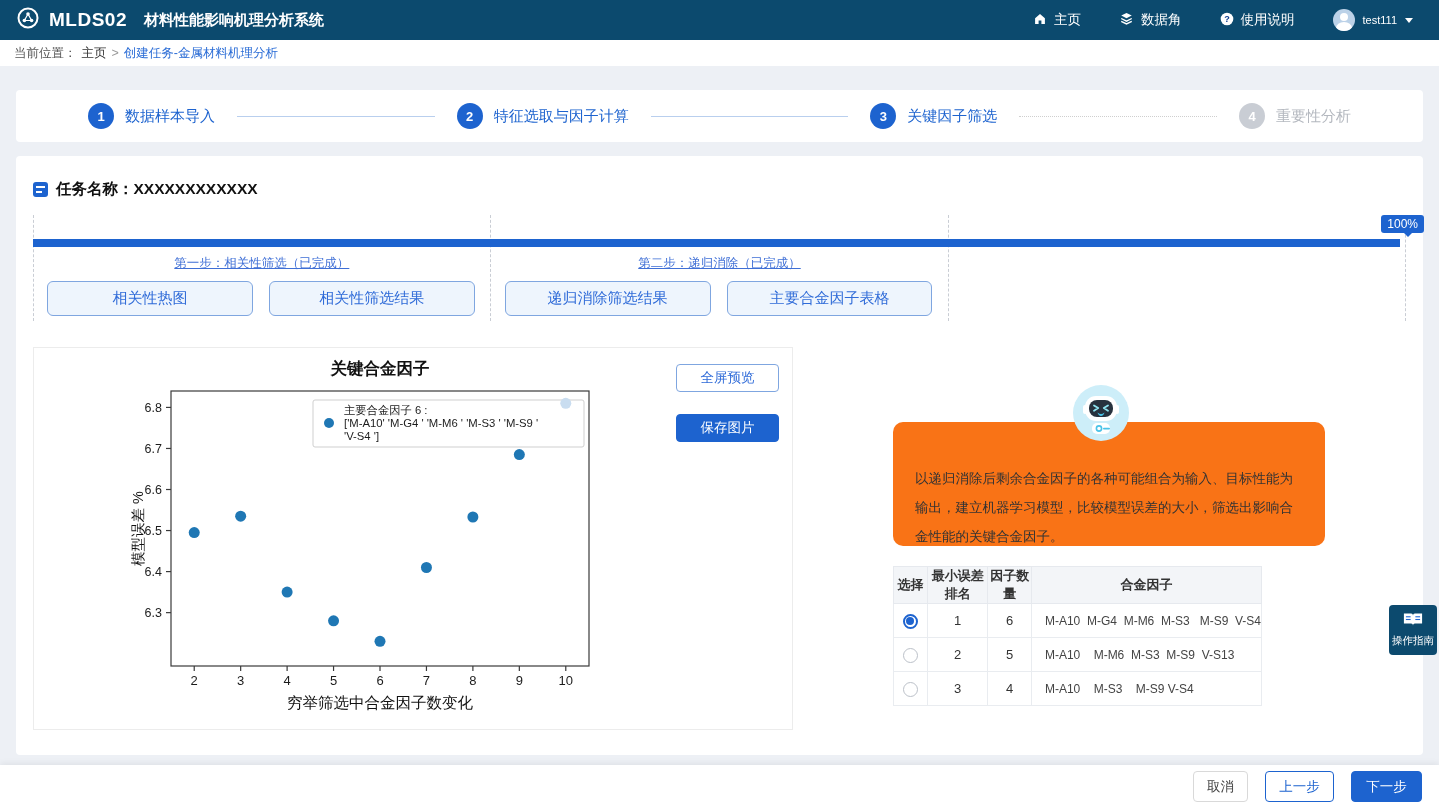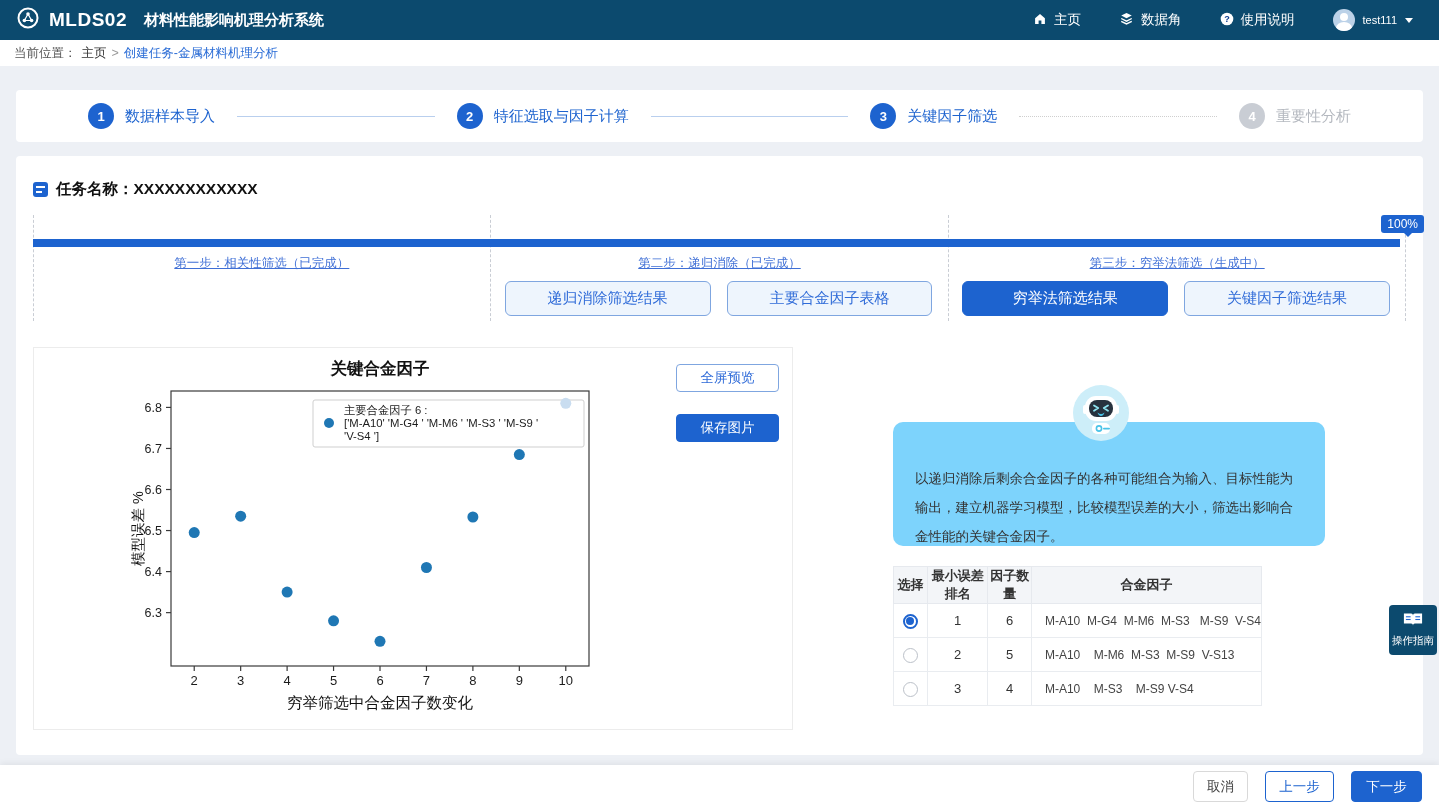--- a/index.html
+++ b/index.html
@@ -67,21 +67,21 @@
   .chart-panel { position:absolute; left:17px; top:191px; width:760px; height:383px; border:1px solid #ececec; background:#fff; }
   .chart-mount { position:absolute; left:95px; top:2px; width:575px; height:380px; }
   .chart-actions { position:absolute; right:13px; top:16px; display:flex; flex-direction:column; gap:14px; }
   .cbtn { width:103px; height:28px; border-radius:4px; font-size:13.5px; font-family:inherit; cursor:pointer;
     display:flex; align-items:center; justify-content:center; }
   .cbtn.outline { background:#fff; border:1px solid #7fa6e0; color:#2f6bd8; }
   .cbtn.solid { background:#1d63cf; border:1px solid #1d63cf; color:#fff;margin-top:8px; }
 
   
   .robot { position:absolute; left:1057px; top:229px; width:56px; height:56px; z-index:2; }
-  .info-box { position:absolute; left:877px; top:266px; width:432px; height:124px; background:#7dd3fc;
+  .info-box { position:absolute; left:877px; top:266px; width:432px; height:124px; background:#f97316;
     border-radius:10px; padding:42px 22px 0 22px; }
   .info-text { font-size:13.5px; color:#333; line-height:29px; }
 
   
   .result-table { position:absolute; left:877px; top:410px; width:369px; border-collapse:collapse; font-size:13px; color:#333; }
   .result-table th { background:#f3f5f8; border:1px solid #e6e9ee; font-weight:bold; height:31px; text-align:center; }
   .result-table td { border:1px solid #e9ecf0; height:34px; text-align:center; }
   .result-table td.factors { text-align:left; padding-left:13px; font-size:12px; color:#444; white-space:pre; }
   .col-sel { width:45px; } .col-rank { width:90px; } .col-cnt { width:62px; }
   .radio { display:inline-block; width:15px; height:15px; border:1px solid #bcc1c9; border-radius:50%;
@@ -200,33 +200,30 @@
     <div class="dash-v" style="left:915px;"></div>
     <div class="dash-v" style="left:1372px;"></div>
 
     <div class="pct-badge">100%</div>
     <div class="pct-arrow"></div>
     <div class="progress-bar"></div>
 
     <div class="phase-cols">
       <div class="phase-col">
         <div class="phase-label">第一步：相关性筛选（已完成）</div>
+        <div class="phase-btns">
+          <button class="pbtn">相关性热图</button>
+          <button class="pbtn">相关性筛选结果</button>
+        </div>
       </div>
       <div class="phase-col">
         <div class="phase-label">第二步：递归消除（已完成）</div>
         <div class="phase-btns">
           <button class="pbtn">递归消除筛选结果</button>
           <button class="pbtn">主要合金因子表格</button>
-        </div>
-      </div>
-      <div class="phase-col">
-        <div class="phase-label">第三步：穷举法筛选（生成中）</div>
-        <div class="phase-btns">
-          <button class="pbtn active">穷举法筛选结果</button>
-          <button class="pbtn">关键因子筛选结果</button>
         </div>
       </div>
     </div>
   </div>
 
   <div class="chart-panel">
     <div class="chart-mount" id="chart-mount"><svg width="575" height="380" viewBox="0 0 575 380" font-family="Liberation Sans, sans-serif">
           <text x="251" y="24" text-anchor="middle" font-size="16.5" font-weight="600" fill="#111">关键合金因子</text>
           <rect x="42" y="41" width="418" height="275" fill="#fff" stroke="#3a3a3a" stroke-width="1.2"></rect>
           <line x1="37" y1="262.64179104477614" x2="42" y2="262.64179104477614" stroke="#3a3a3a" stroke-width="1.2"></line>

